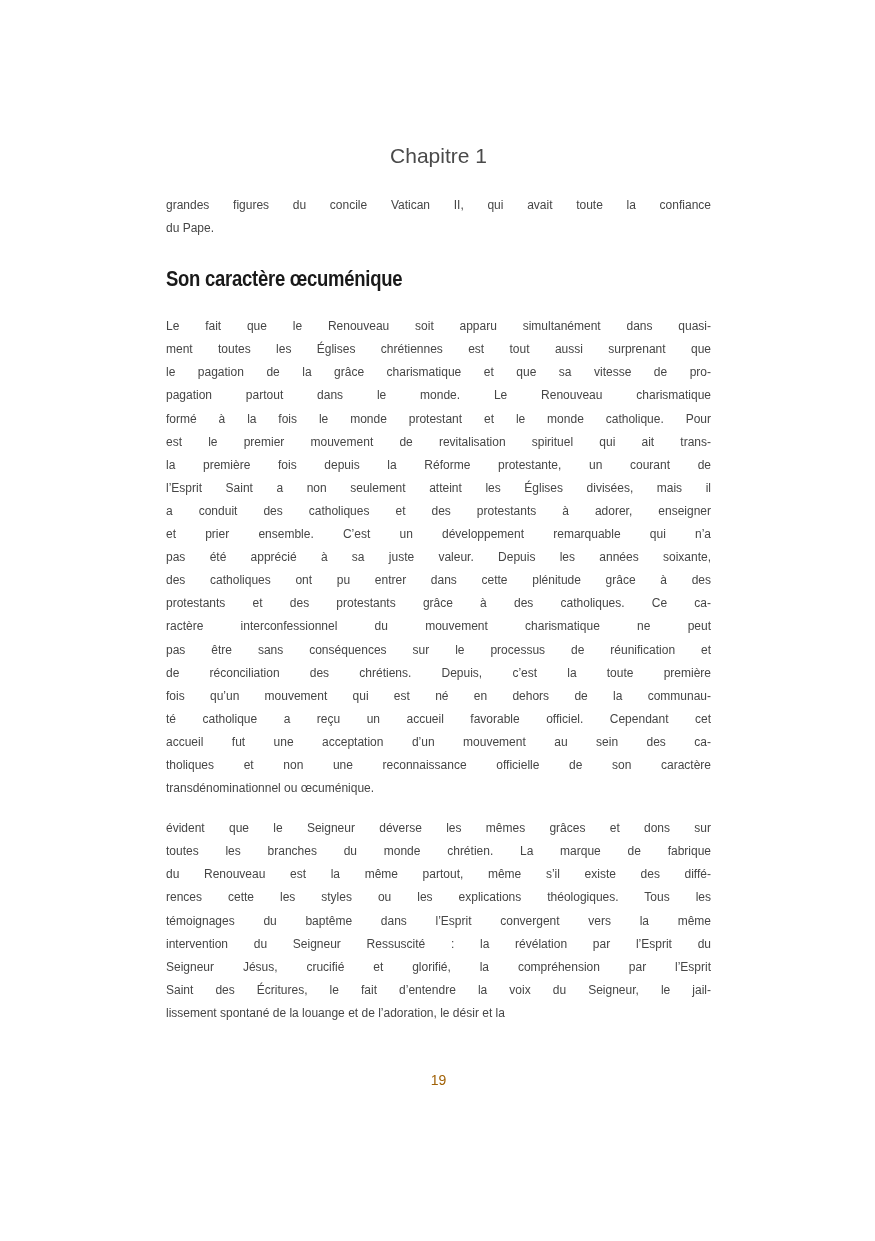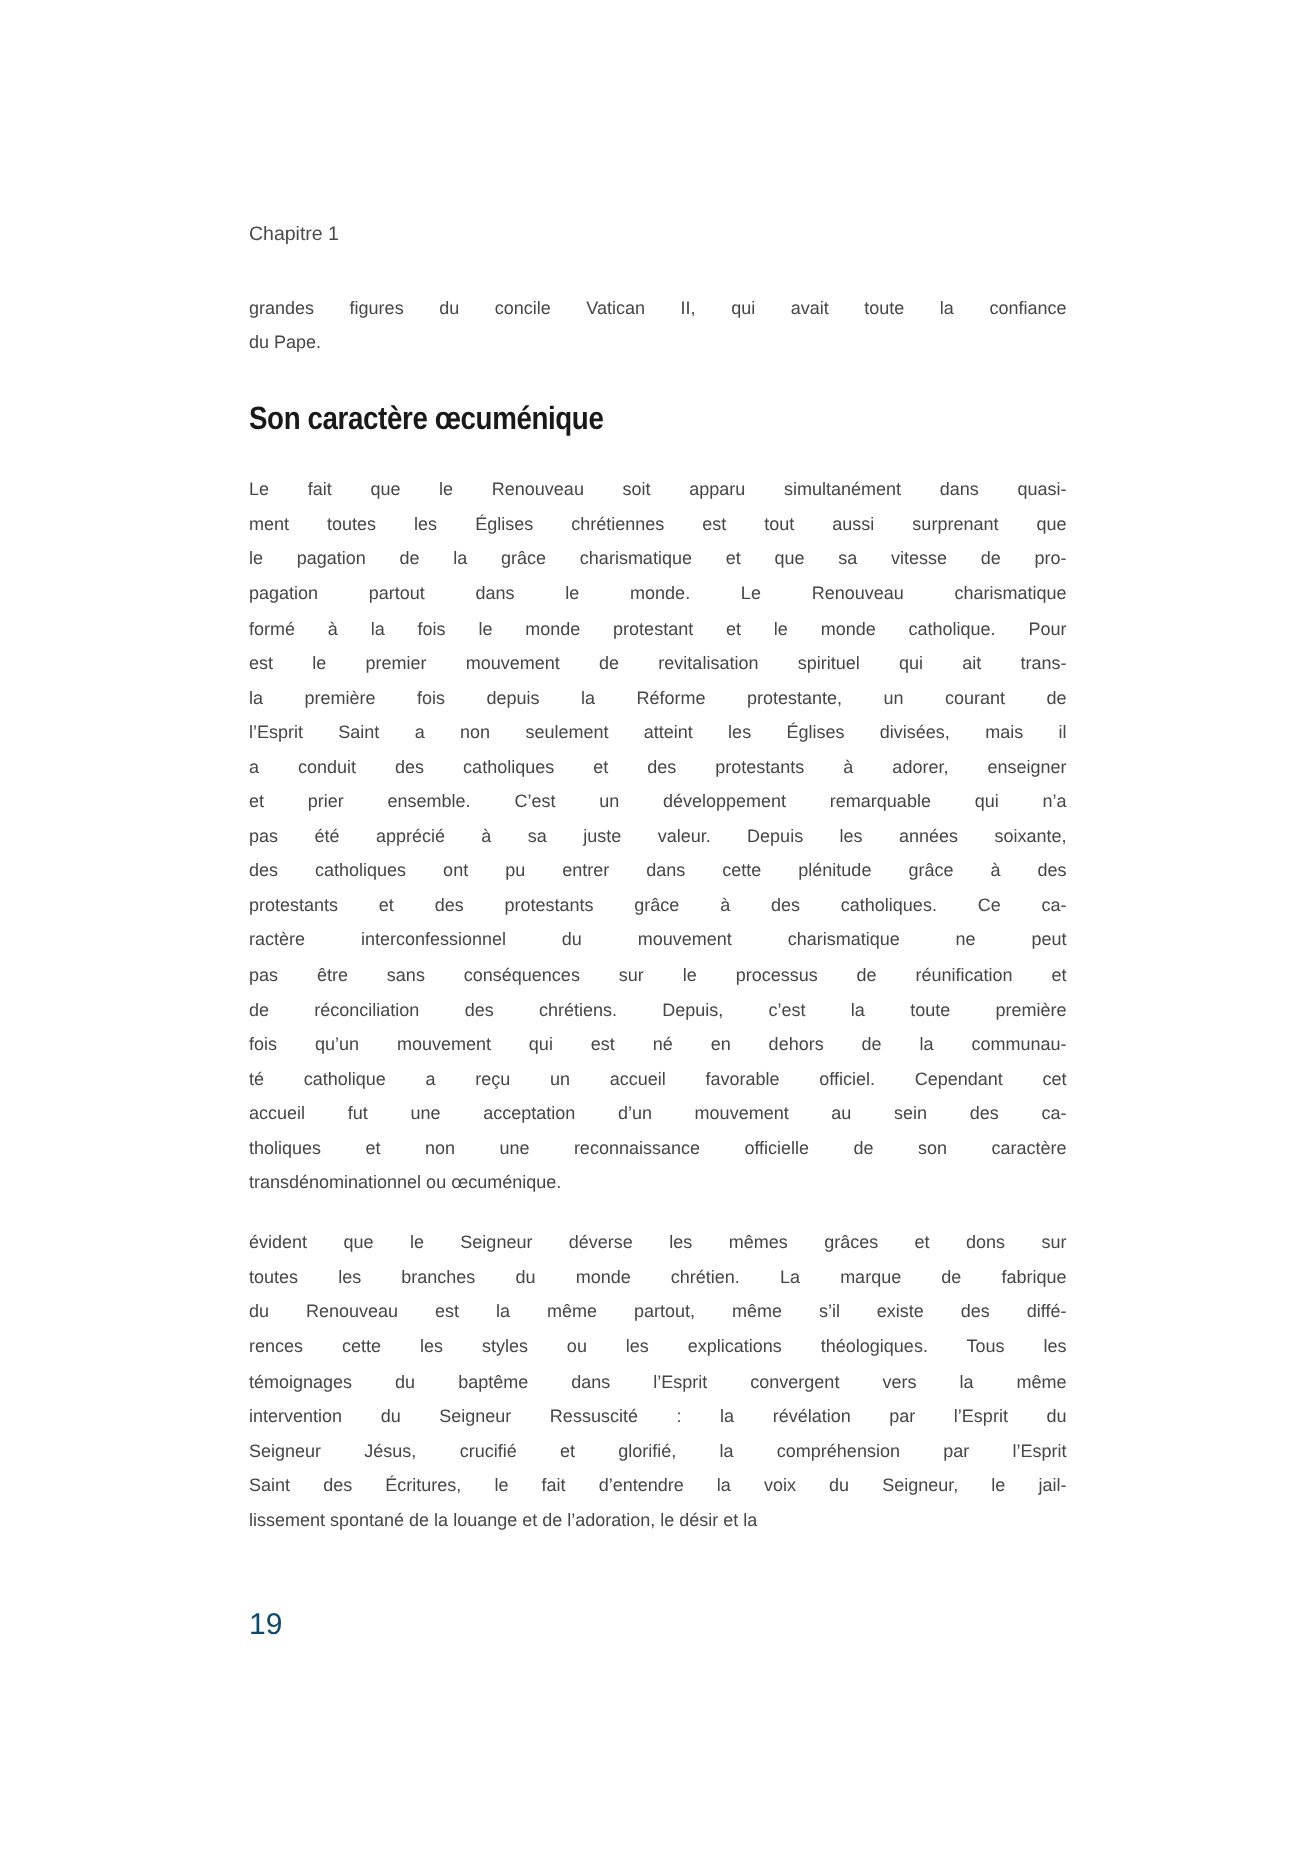--- a/index.html
+++ b/index.html
@@ -13,22 +13,22 @@
     height: 1241px;
     background: #ffffff;
     font-family: "Liberation Sans", sans-serif;
     overflow: hidden;
   }
   .running-header {
     position: absolute;
     top: 146px;
     left: 166px;
     width: 545px;
-    text-align: left;
-    font-size: 13px;
+    text-align: center;
+    font-size: 21px;
     line-height: 19px;
     color: #4a4a4a;
   }
   .text-block {
     position: absolute;
     top: 194px;
     left: 166px;
     width: 545px;
     color: #464646;
   }
@@ -59,23 +59,23 @@
     white-space: nowrap;
   }
   .para + .para {
     margin-top: 17px;
   }
   .page-number {
     position: absolute;
     top: 1072px;
     left: 166px;
     width: 545px;
-    text-align: left;
-    font-size: 20px;
-    color: #0c4a6e;
+    text-align: center;
+    font-size: 14px;
+    color: #a16207;
   }
 </style>
 </head>
 <body>
 
 <div class="page">
 
   <div class="running-header">Chapitre 1</div>
 
   <div class="text-block">

